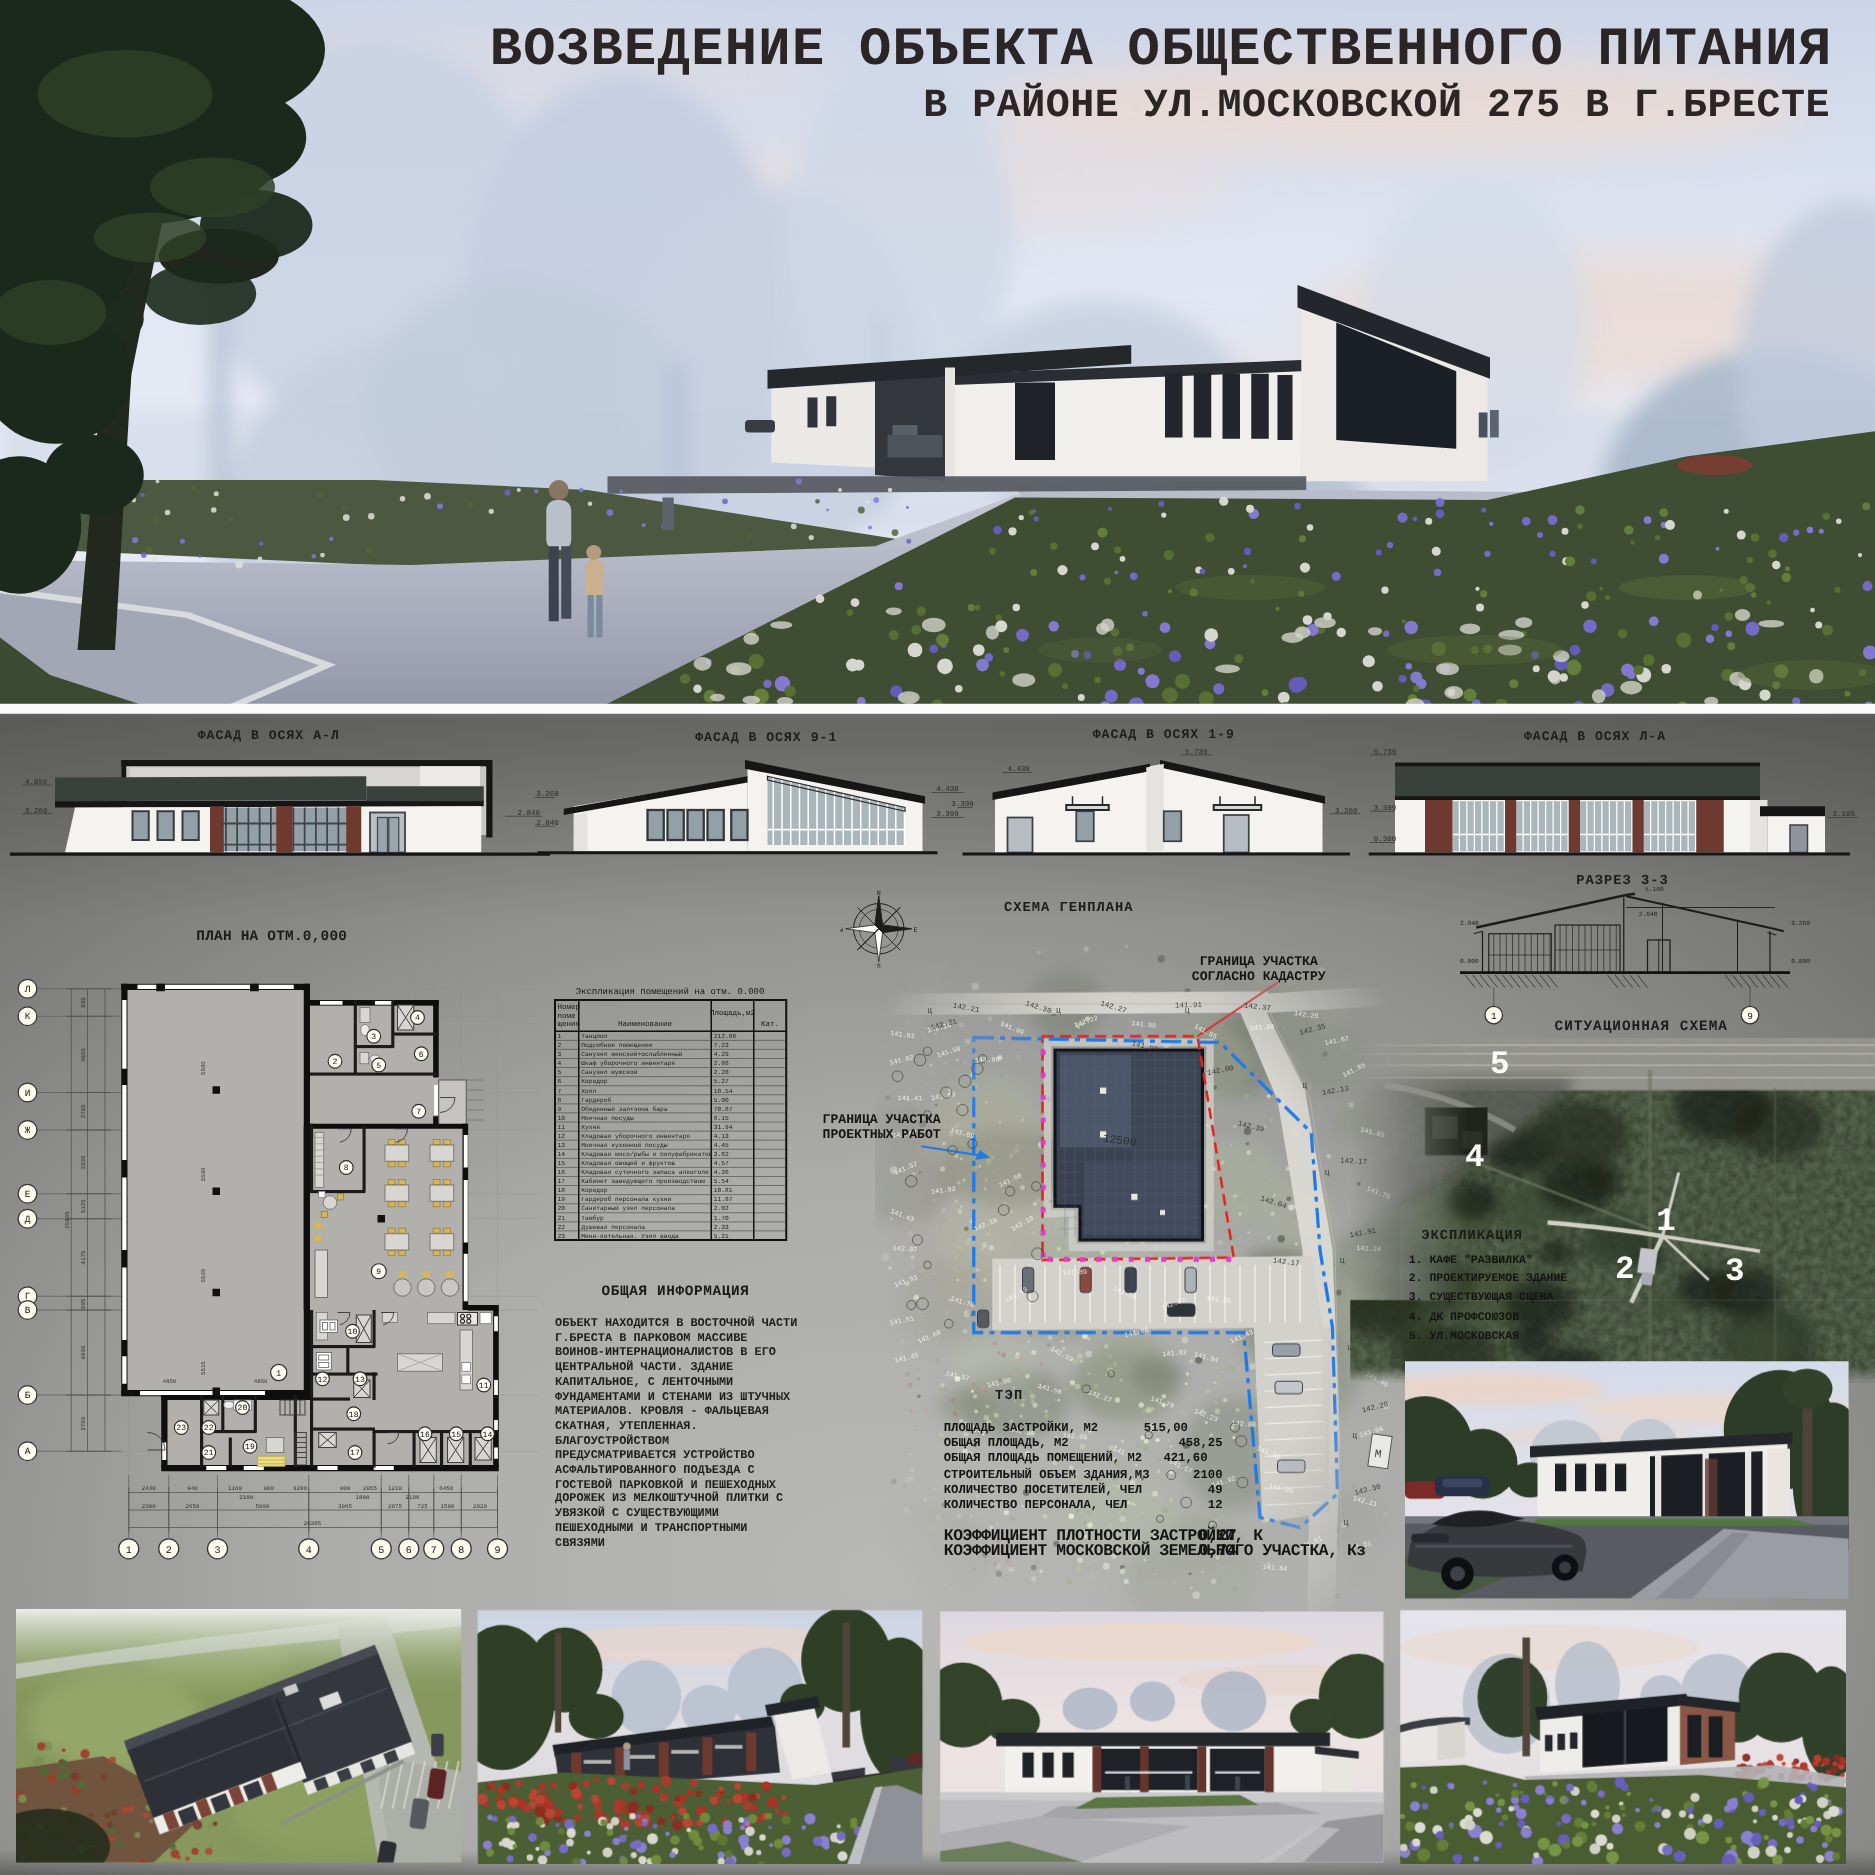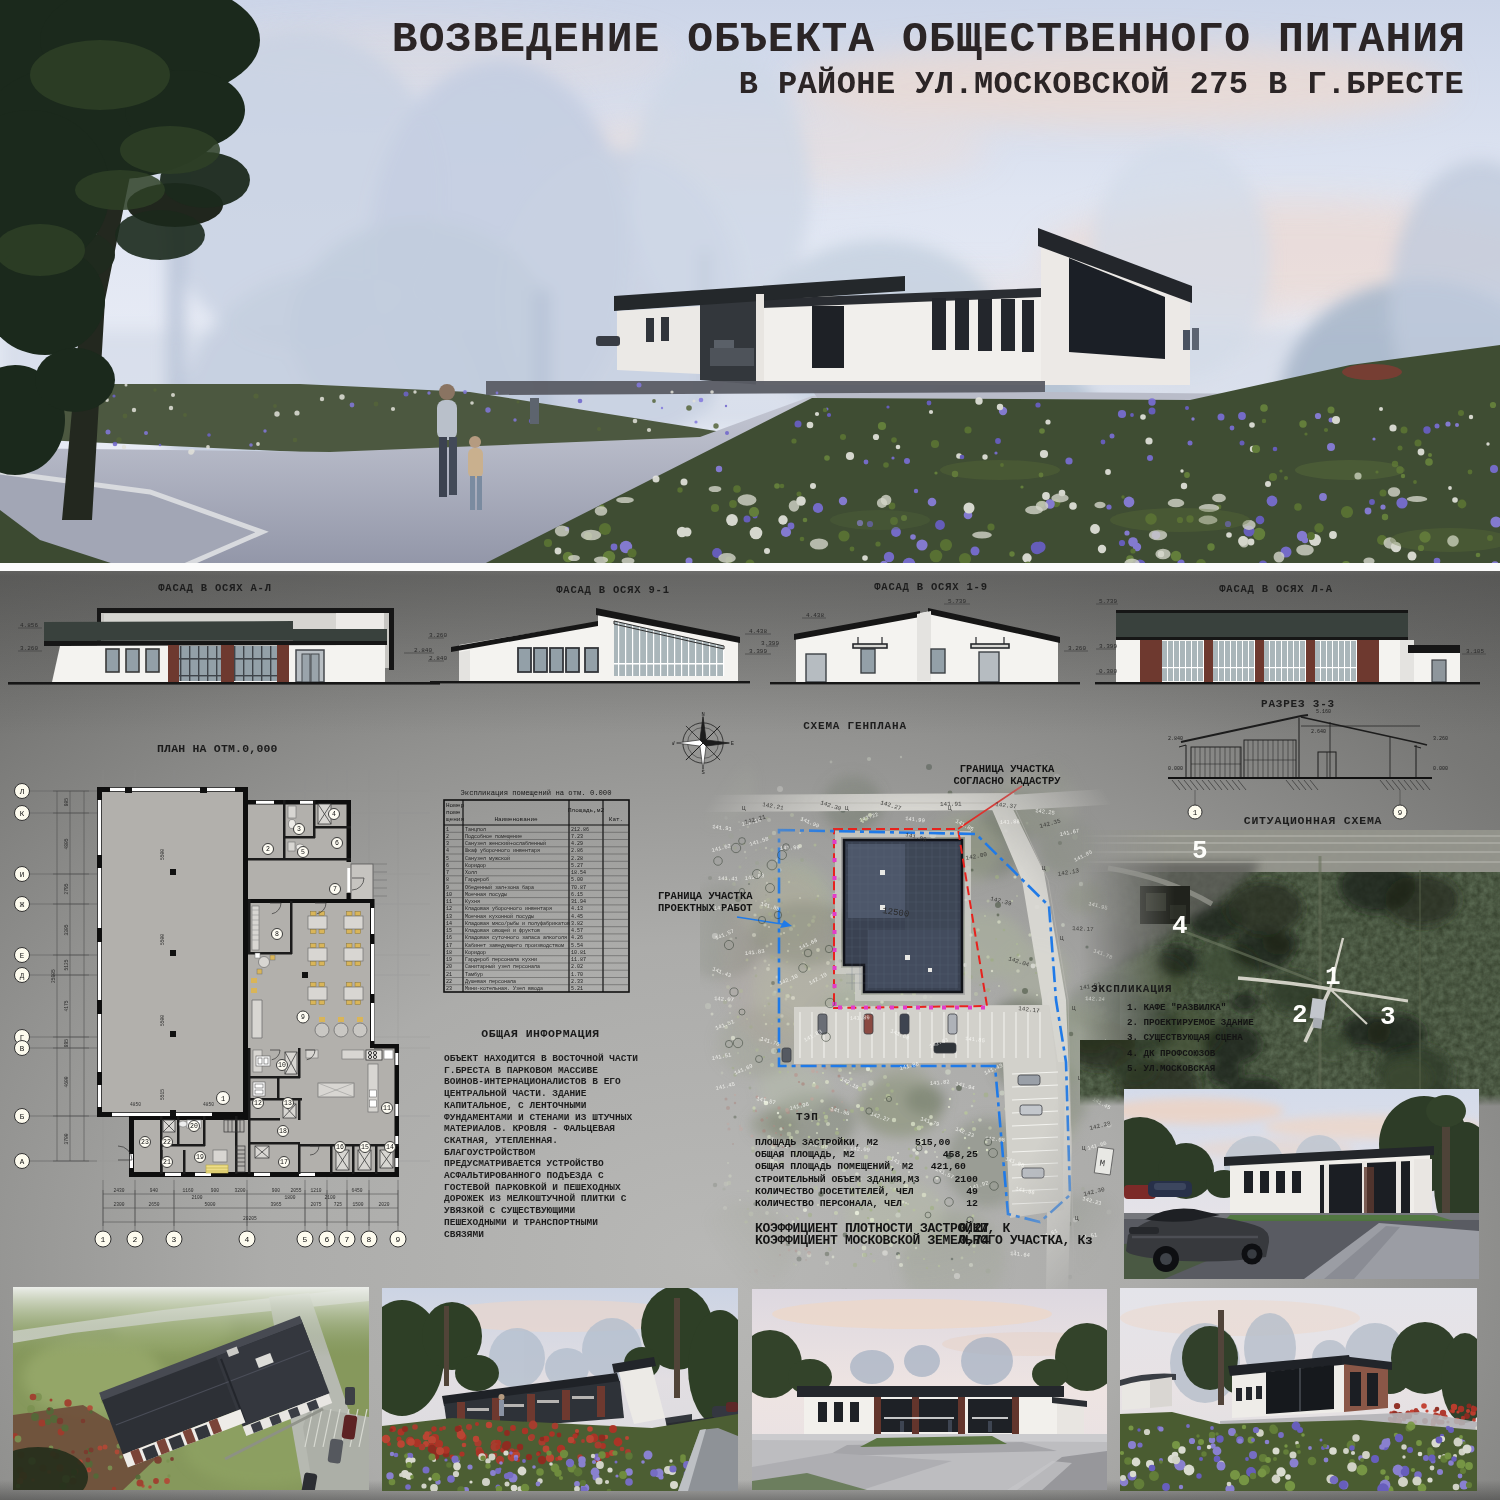--- a/index.html
+++ b/index.html
@@ -2476,21 +2476,21 @@
       <div style="position:relative;height:12.2px"><span>КОЛИЧЕСТВО ПОСЕТИТЕЛЕЙ, ЧЕЛ</span><span style="position:absolute;left:160px;width:63px;text-align:right">49</span></div>
       <div style="position:relative;height:12.2px"><span>КОЛИЧЕСТВО ПЕРСОНАЛА, ЧЕЛ</span><span style="position:absolute;left:160px;width:63px;text-align:right">12</span></div>
     </div>
 <div class="t" style="left:755px;top:1221px;font-size:13px;letter-spacing:-0.3px;color:#141414">
       <div style="position:relative;height:11.6px"><span>КОЭФФИЦИЕНТ ПЛОТНОСТИ ЗАСТРОЙКИ, К</span><span style="position:absolute;left:204px;width:19px;text-align:right">0,27</span></div>
       <div style="position:relative;height:11.6px"><span>КОЭФФИЦИЕНТ МОСКОВСКОЙ ЗЕМЕЛЬНОГО УЧАСТКА, Кз</span><span style="position:absolute;left:204px;width:19px;text-align:right">0,74</span></div>
     </div>
 
 <div class="t" style="left:658px;top:890px;font-size:10.5px;color:#141414;text-align:center">ГРАНИЦА УЧАСТКА<br>ПРОЕКТНЫХ РАБОТ</div>
 
-<div class="t" style="left:1091px;top:983px;font-size:11px;letter-spacing:0.8px">ЭКСПЛИКАЦИЯ</div>
+<div class="t" style="left:1137px;top:983px;font-size:11px;letter-spacing:0.8px">ЭКСПЛИКАЦИЯ</div>
 
 <div class="t" style="left:1127px;top:1000px;font-size:9.2px;line-height:15.2px;color:#141414">1.  КАФЕ "РАЗВИЛКА"<br>2.  ПРОЕКТИРУЕМОЕ ЗДАНИЕ<br>3.  СУЩЕСТВУЮЩАЯ СЦЕНА<br>4.  ДК ПРОФСОЮЗОВ<br>5.  УЛ.МОСКОВСКАЯ</div>
 
 <svg width="355" height="190" viewBox="0 0 355 190" style="left:1124px;top:1089px">
 <defs>
         <linearGradient id="csky" x1="0" y1="0" x2="0" y2="1">
           <stop offset="0" stop-color="#d4dbea"></stop>
           <stop offset="0.7" stop-color="#e6e3e8"></stop>
           <stop offset="1" stop-color="#e2dfe2"></stop>
         </linearGradient>

